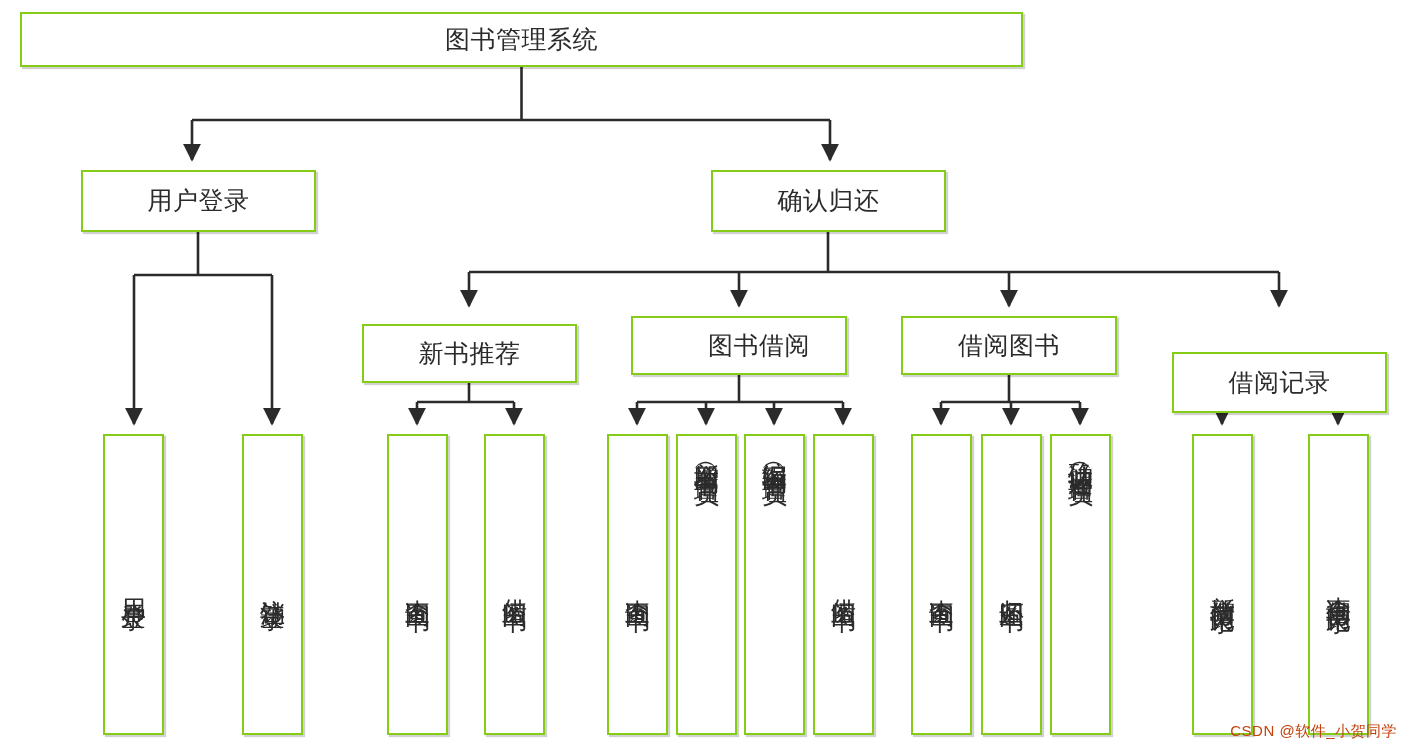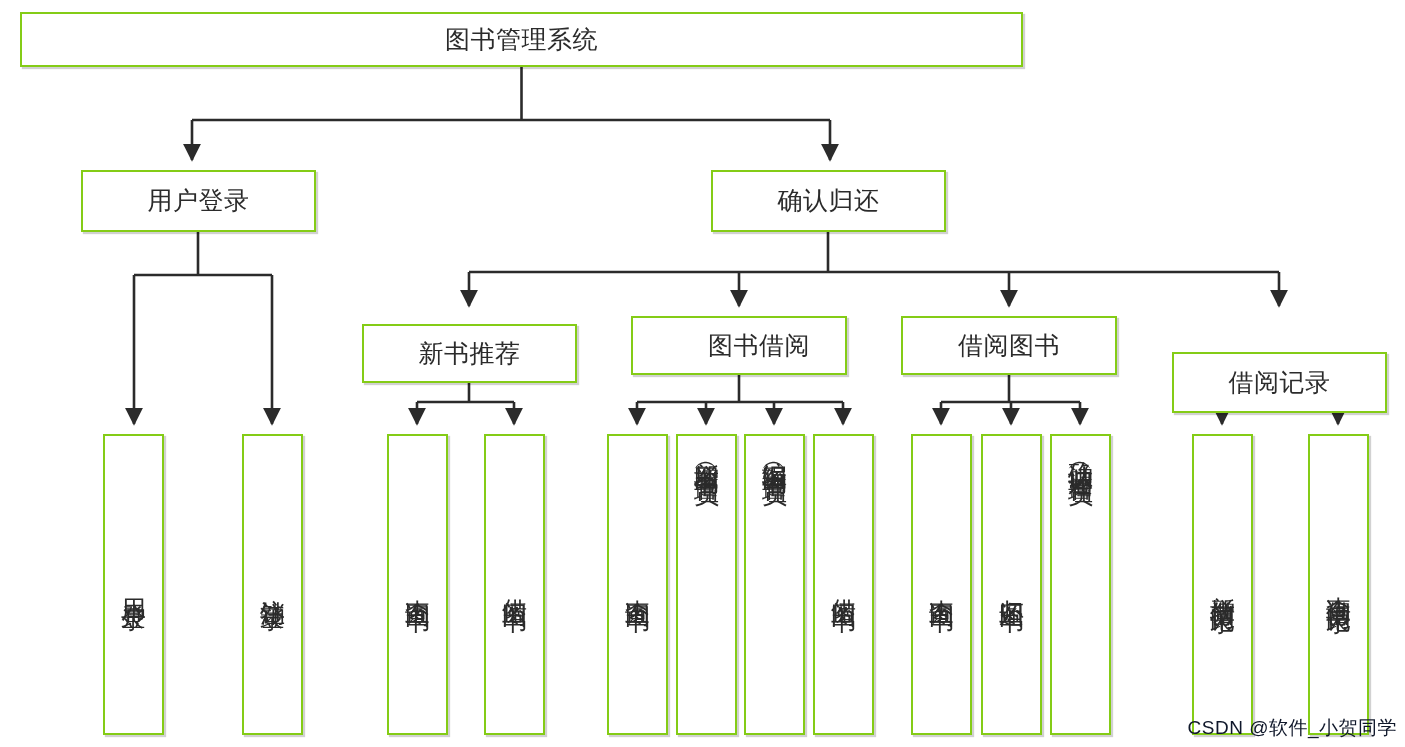--- a/index.html
+++ b/index.html
@@ -57,22 +57,22 @@
     line-height: 1;
   }
   .node.vert.centered {
     align-items: center;
     padding-top: 0;
   }
   #watermark {
     position: absolute;
     right: 8px;
     bottom: 6px;
-    font-size: 19px;
-    color: #0f172a;
+    font-size: 15px;
+    color: #c2410c;
     letter-spacing: 0.5px;
     user-select: none;
   }
 </style>
 </head>
 <body>
 
 <div id="canvas">
 
   <svg id="wires" viewBox="0 0 1405 747" xmlns="http://www.w3.org/2000/svg">

